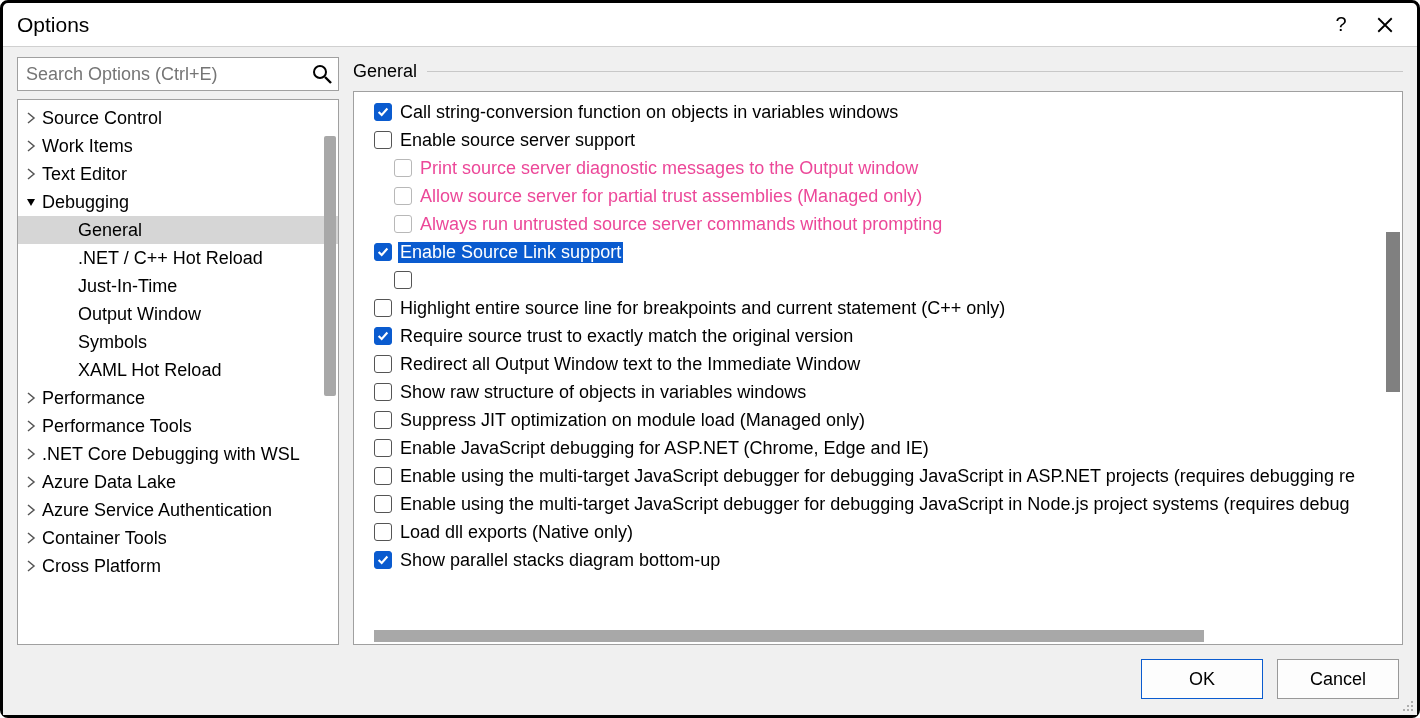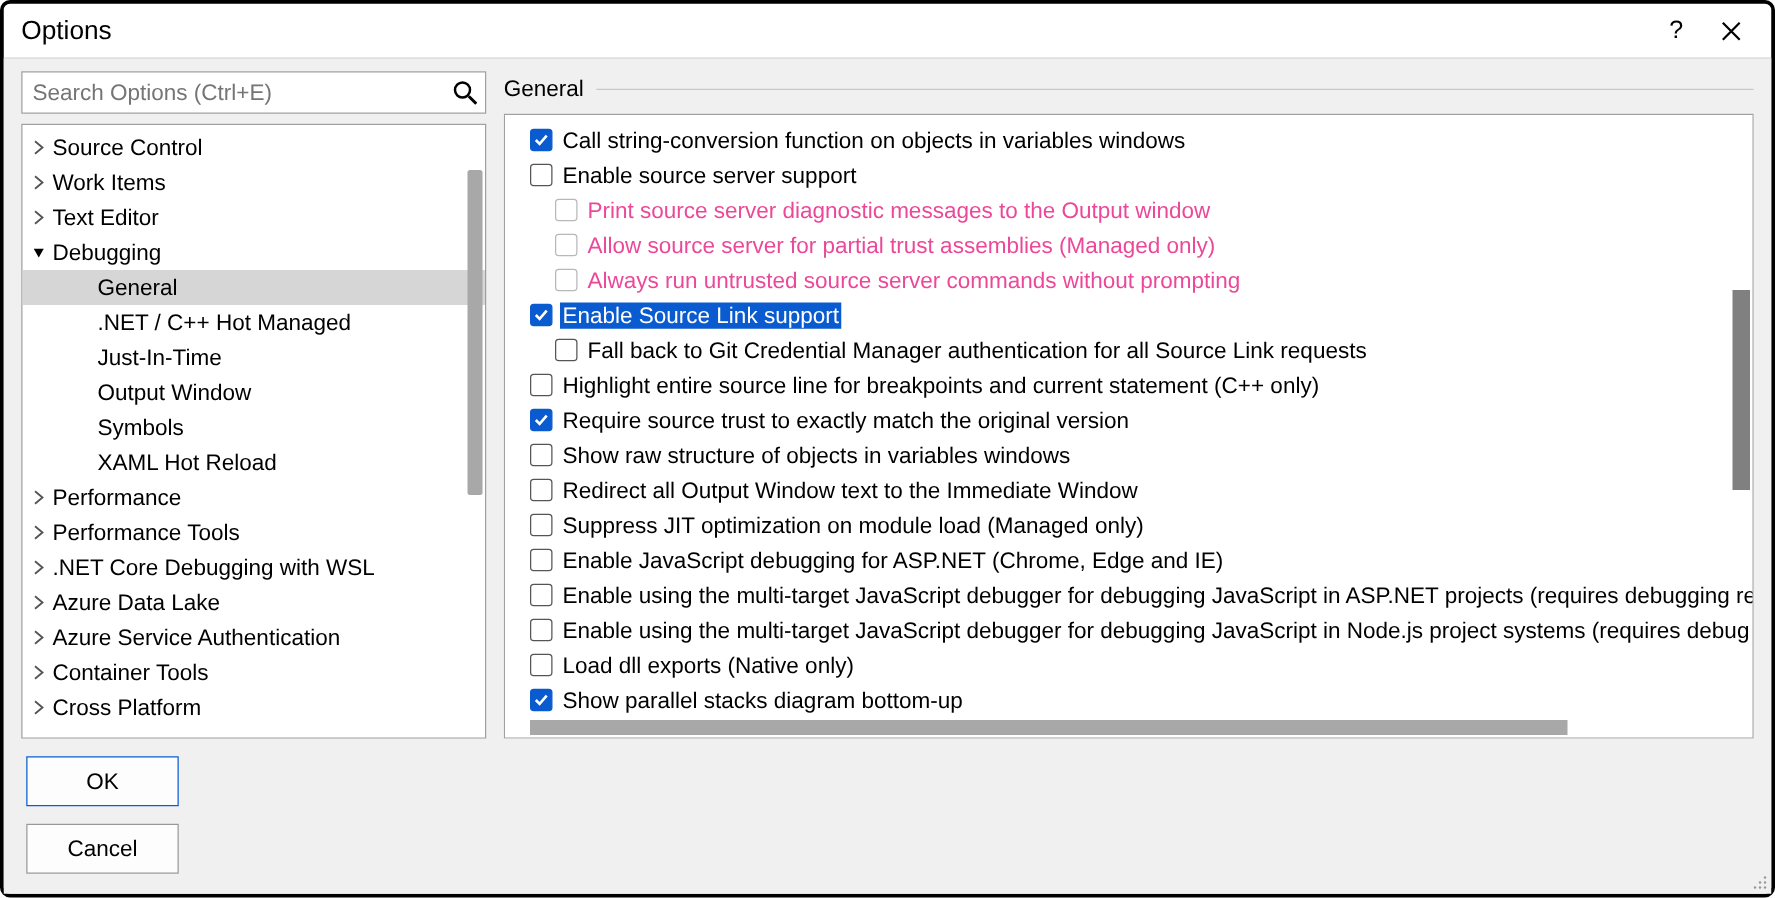--- a/index.html
+++ b/index.html
@@ -45,21 +45,21 @@
     overflow: hidden;
   }
   .content-row {
     flex: 1 1 auto;
     display: flex;
     padding: 10px 14px 0 14px;
     gap: 14px;
     overflow: hidden;
   }
   .left-pane {
-    width: 372px;
+    width: 322px;
     display: flex;
     flex-direction: column;
   }
   .search-box {
     position: relative;
     display: flex;
     align-items: center;
     border: 1px solid #a0a0a0;
     background: #fff;
     height: 34px;
@@ -185,21 +185,20 @@
   .opt.highlighted .lbl {
     background: #0a5bcf;
     color: #fff;
   }
 
   .button-row {
     display: flex;
     justify-content: flex-end;
     gap: 14px;
     padding: 14px 18px 16px 18px;
-    flex-direction: column;
   }
   .btn {
     width: 122px; height: 40px;
     border: 1px solid #999;
     background: #fdfdfd;
     font-size: 18px;
     font-family: inherit;
     cursor: default;
   }
   .btn.primary { border: 1.5px solid #0a5bcf; }
@@ -272,21 +271,21 @@
                   </svg>
                 </span>
                 <span class="lbl">Debugging</span>
               </div>
               <div class="tree-item child selected">
                 <span class="arrow"></span>
                 <span class="lbl">General</span>
               </div>
               <div class="tree-item child">
                 <span class="arrow"></span>
-                <span class="lbl">.NET / C++ Hot Managed</span>
+                <span class="lbl">.NET / C++ Hot Reload</span>
               </div>
               <div class="tree-item child">
                 <span class="arrow"></span>
                 <span class="lbl">Just-In-Time</span>
               </div>
               <div class="tree-item child">
                 <span class="arrow"></span>
                 <span class="lbl">Output Window</span>
               </div>
               <div class="tree-item child">
@@ -392,41 +391,40 @@
               <div class="opt indent1 highlighted">
                 <span class="chk checked">
                   <svg viewBox="0 0 16 16">
                     <path d="M3 8 L6.5 11.5 L13 4" fill="none" stroke="#fff" stroke-width="2.4"></path>
                   </svg>
                 </span>
                 <span class="lbl">Enable Source Link support</span>
               </div>
               <div class="opt indent2">
                 <span class="chk"></span>
-                <span class="lbl">Fall back to Git Credential Manager authentication for all Source Link requests</span>
               </div>
               <div class="opt indent1">
                 <span class="chk"></span>
                 <span class="lbl">Highlight entire source line for breakpoints and current statement (C++ only)</span>
               </div>
               <div class="opt indent1">
                 <span class="chk checked">
                   <svg viewBox="0 0 16 16">
                     <path d="M3 8 L6.5 11.5 L13 4" fill="none" stroke="#fff" stroke-width="2.4"></path>
                   </svg>
                 </span>
                 <span class="lbl">Require source trust to exactly match the original version</span>
               </div>
               <div class="opt indent1">
                 <span class="chk"></span>
+                <span class="lbl">Redirect all Output Window text to the Immediate Window</span>
+              </div>
+              <div class="opt indent1">
+                <span class="chk"></span>
                 <span class="lbl">Show raw structure of objects in variables windows</span>
-              </div>
-              <div class="opt indent1">
-                <span class="chk"></span>
-                <span class="lbl">Redirect all Output Window text to the Immediate Window</span>
               </div>
               <div class="opt indent1">
                 <span class="chk"></span>
                 <span class="lbl">Suppress JIT optimization on module load (Managed only)</span>
               </div>
               <div class="opt indent1">
                 <span class="chk"></span>
                 <span class="lbl">Enable JavaScript debugging for ASP.NET (Chrome, Edge and IE)</span>
               </div>
               <div class="opt indent1">

